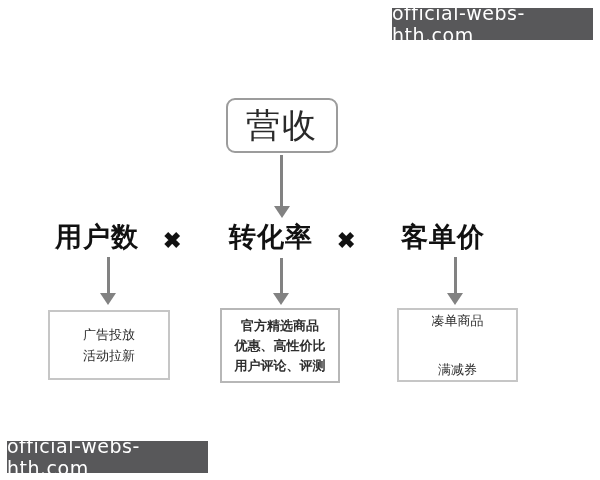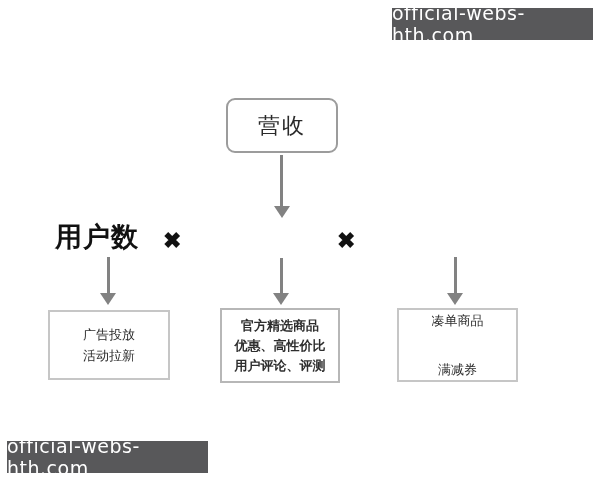--- a/index.html
+++ b/index.html
@@ -32,21 +32,21 @@
   
   .root-box {
     position: absolute;
     left: 226px; top: 98px;
     width: 112px; height: 55px;
     box-sizing: border-box;
     border: 2px solid #9c9c9c;
     border-radius: 9px;
     background: #ffffff;
     display: flex; align-items: center; justify-content: center;
-    font-size: 22px;
+    font-size: 34px;
     font-weight: 500;
     color: #2a2a2a;
     letter-spacing: 2px;
   }
 
   
   .arrow-line {
     position: absolute;
     width: 3px;
     background: var(--arrow, #828282);
@@ -120,21 +120,23 @@
 
   <div class="root-box">
     <span>营收</span>
   </div>
 
   <div class="arrow-line" style="left:280px; top:155px; height:51px;"></div>
   <div class="arrow-head" style="left:274px; top:206px;"></div>
 
   <div class="term t1">用户数</div>
   <div class="op o1">✖</div>
+  <div class="term t2">转化率</div>
   <div class="op o2">✖</div>
+  <div class="term t3">客单价</div>
 
   <div class="arrow-line" style="left:107px; top:257px; height:36px;"></div>
   <div class="arrow-head" style="left:100px; top:293px;"></div>
 
   <div class="arrow-line" style="left:280px; top:258px; height:35px;"></div>
   <div class="arrow-head" style="left:273px; top:293px;"></div>
 
   <div class="arrow-line" style="left:454px; top:257px; height:36px;"></div>
   <div class="arrow-head" style="left:447px; top:293px;"></div>
 

